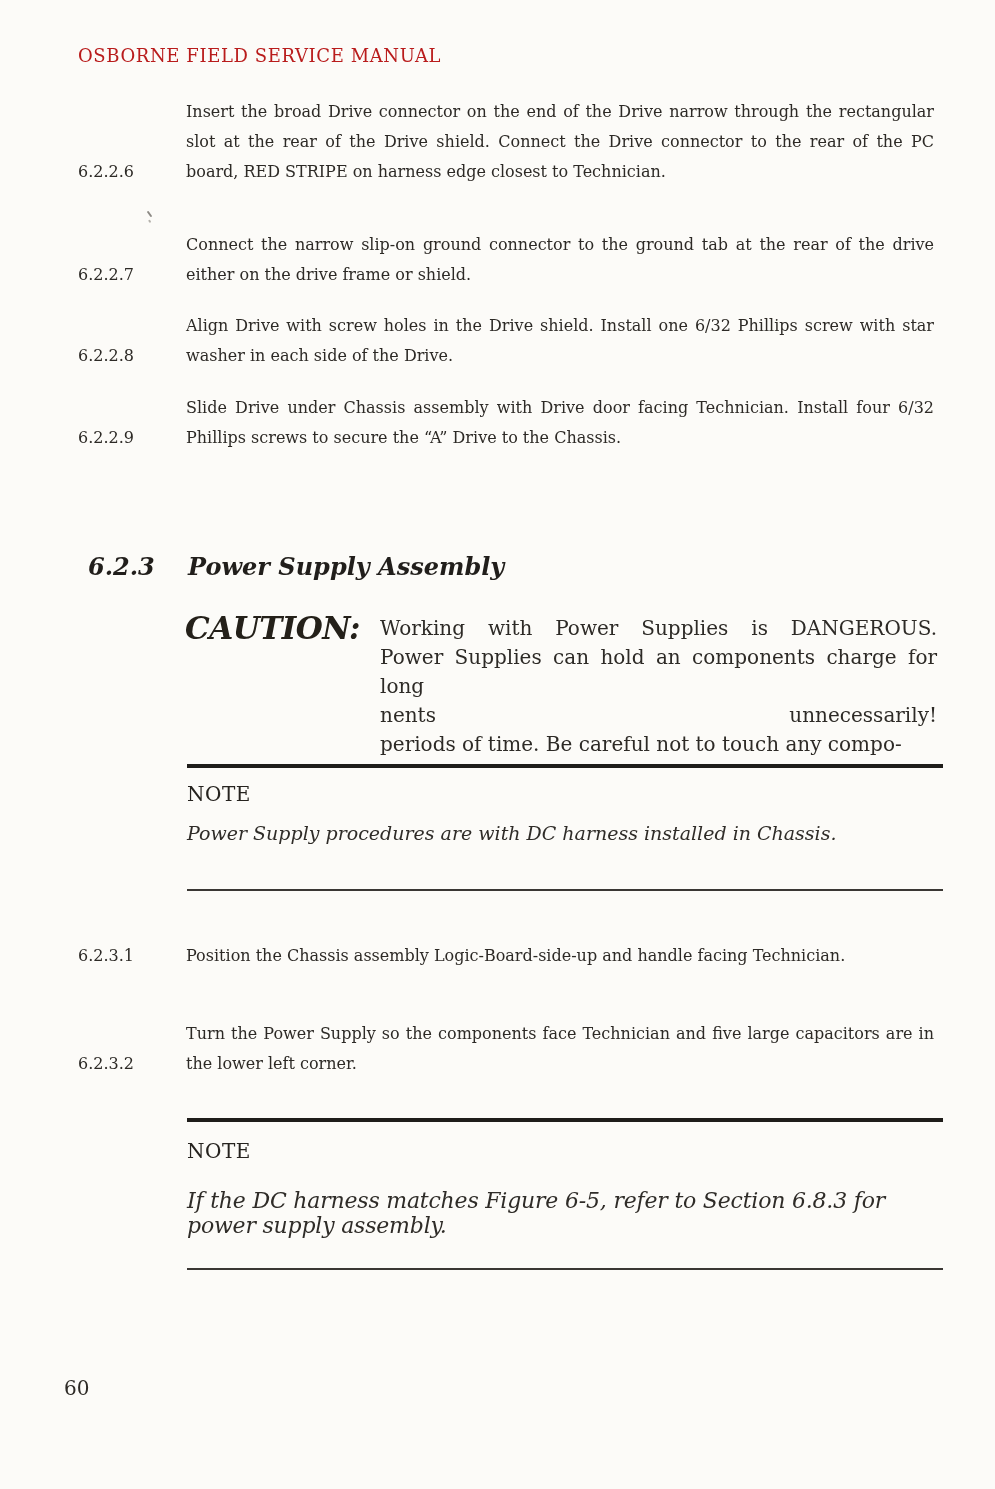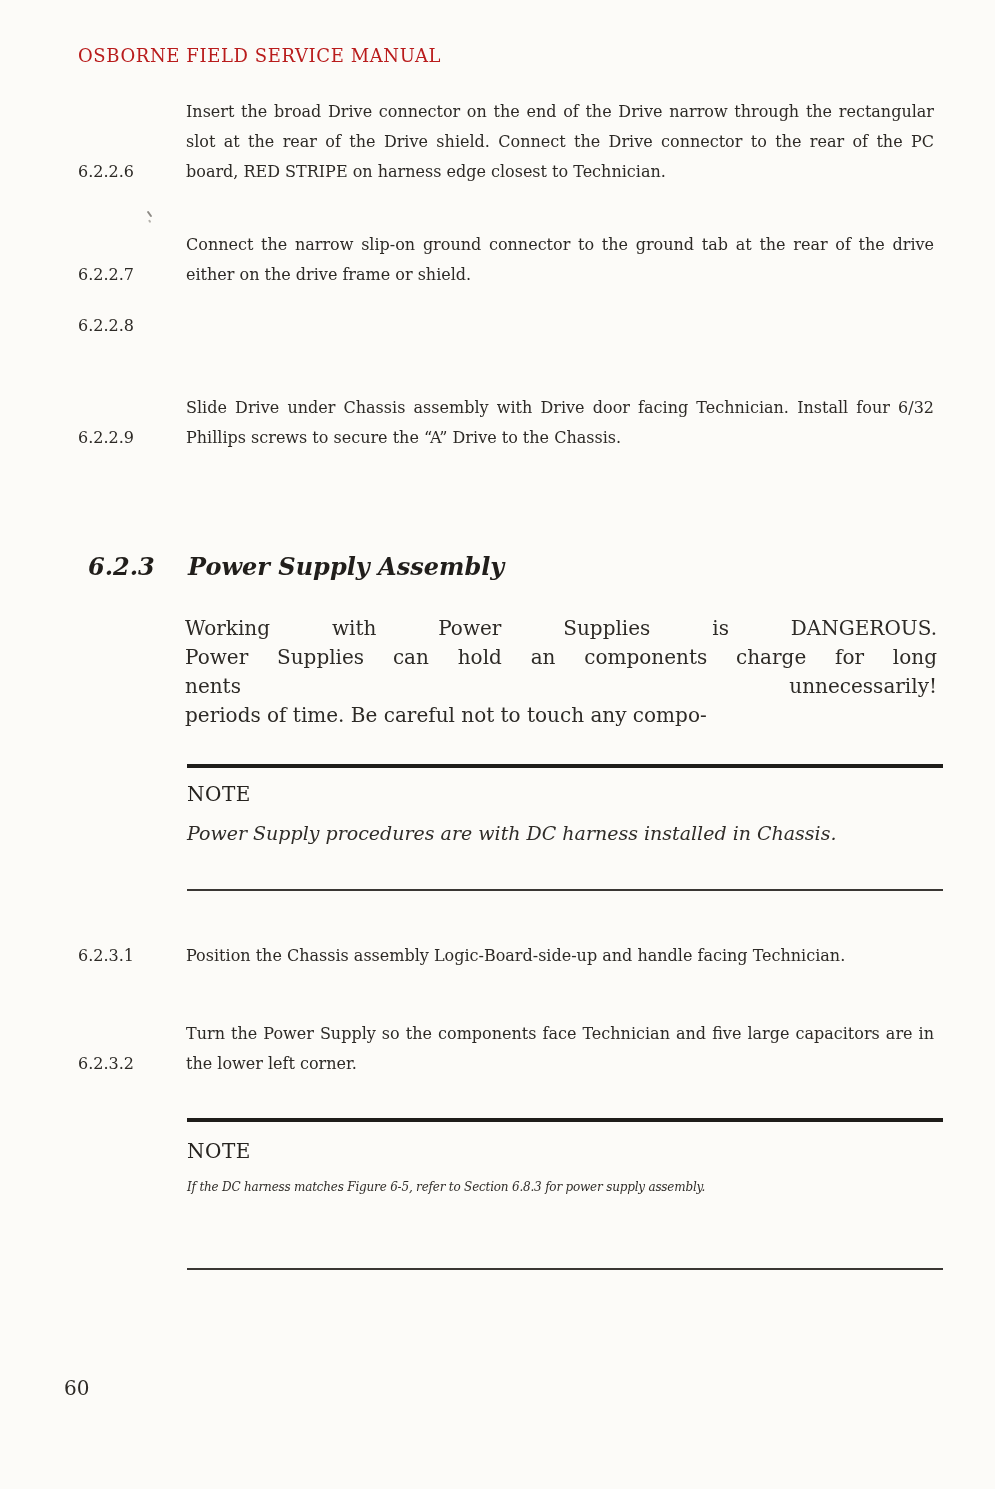--- a/index.html
+++ b/index.html
@@ -41,21 +41,21 @@
   .rule-thin{position:absolute;left:187px;width:756px;height:2px;background:#3a3734;}
   .note-label{
     position:absolute;left:187px;width:756px;
     font-weight:normal;font-size:20px;letter-spacing:0.5px;color:#26231f;
   }
   .note-text{
     position:absolute;left:187px;width:756px;text-align:left;
     font-style:italic;color:#2f2c28;
   }
   .note-text.n1{font-size:19px;}
-  .note-text.n2{font-size:12px;letter-spacing:-0.2px;}
+  .note-text.n2{font-size:22px;letter-spacing:-0.2px;margin-top:8px;}
   .page-number{position:absolute;left:64px;top:1376px;font-size:20px;}
   .pen-mark{
     position:absolute;left:146px;top:213px;width:7px;height:2px;
     background:#8d8a85;transform:rotate(55deg);border-radius:1px;
   }
   .pen-mark:after{
     content:"";position:absolute;left:8px;top:4px;width:3px;height:2px;
     background:#b5b2ac;border-radius:1px;
   }
 </style>
@@ -73,33 +73,35 @@
     <div class="step-text">Insert the broad Drive connector on the end of the Drive narrow through the rectangular slot at the rear of the Drive shield. Connect the Drive connector to the rear of the PC board, RED STRIPE on harness edge closest to Technician.</div>
   </div>
 
   <div class="step" style="top:230px">
     <div class="step-num">6.2.2.7</div>
     <div class="step-text">Connect the narrow slip-on ground connector to the ground tab at the rear of the drive either on the drive frame or shield.</div>
   </div>
 
   <div class="step" style="top:311px">
     <div class="step-num">6.2.2.8</div>
+    <div class="step-text">Align Drive with screw holes in the Drive shield. Install one 6/32 Phillips screw with star washer in each side of the Drive.</div>
   </div>
 
   <div class="step" style="top:393px">
     <div class="step-num">6.2.2.9</div>
     <div class="step-text">Slide Drive under Chassis assembly with Drive door facing Technician. Install four 6/32 Phillips screws to secure the “A” Drive to the Chassis.</div>
   </div>
 
   <div class="section-heading">
     <span class="sec-num">6.2.3</span>
     <span class="sec-title">Power Supply Assembly</span>
   </div>
 
   <div class="caution">
+    <div class="caution-label">CAUTION:</div>
     <div class="caution-body">
       <div class="caution-line">Working with Power Supplies is DANGEROUS.</div>
       <div class="caution-line">Power Supplies can hold an components charge for long</div>
       <div class="caution-line">nents unnecessarily!</div>
       <div class="caution-line">periods of time. Be careful not to touch any compo-</div>
     </div>
   </div>
 
   <div class="rule-thick" style="top:764px"></div>
   <div class="note-label" style="top:782px">NOTE</div>

